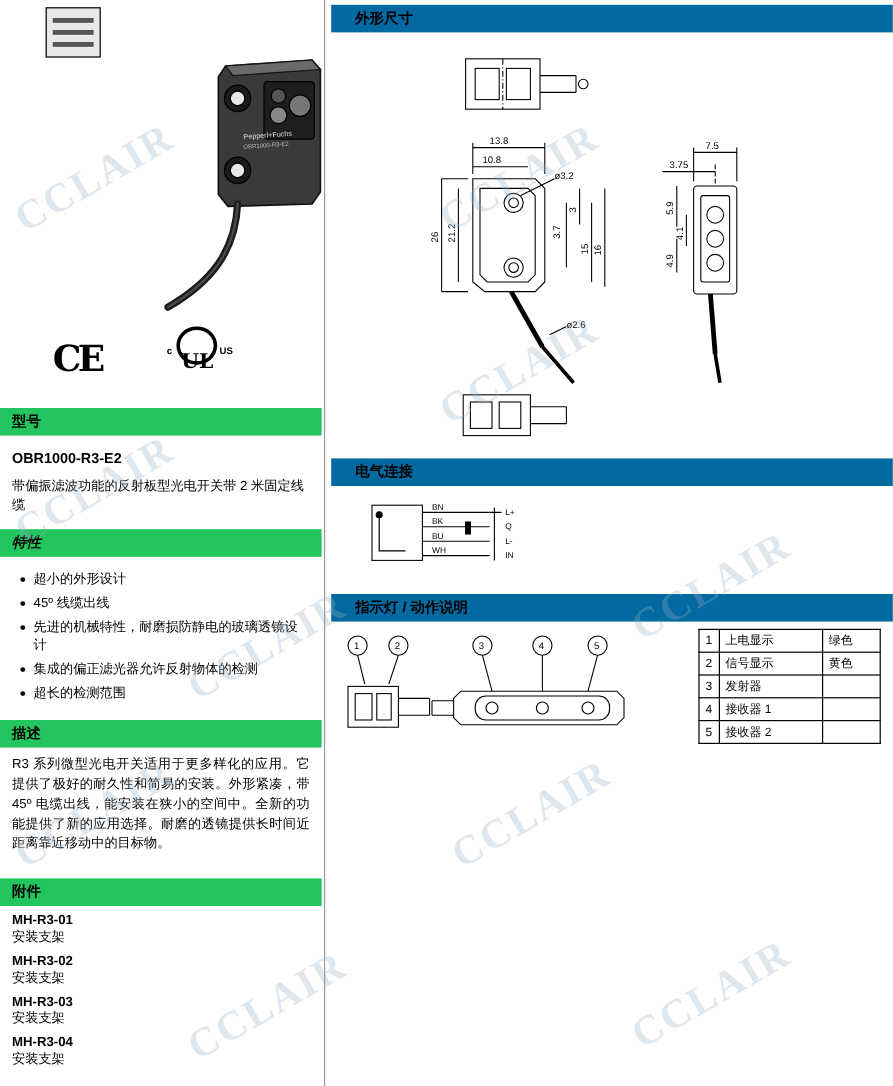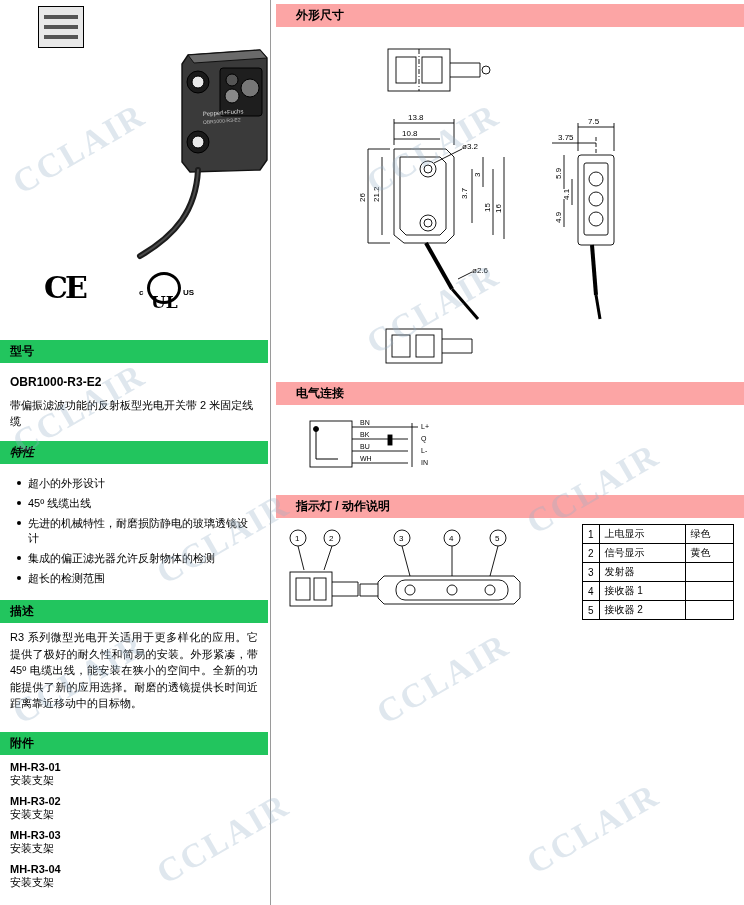--- a/index.html
+++ b/index.html
@@ -43,21 +43,21 @@
   
   .sec-head {
     background: #22c55e;
     color: #000;
     font-weight: bold;
     font-size: 12px;
     padding: 3px 8px 3px 10px;
     box-sizing: border-box;
   }
   .sec-head.right {
-    background: #fca5a5;
+    background: #0369a1;
     width: 100%;
     padding-left: 20px;
   }
   .sec-body {
     padding: 6px 10px 4px 10px;
     box-sizing: border-box;
   }
   .model-name {
     font-weight: bold;
     font-size: 12px;
@@ -113,21 +113,21 @@
     left: 5px;
     width: 34px; height: 4px;
     background: #555;
   }
   .logos {
     position: absolute;
     left: 44px; top: 270px;
     width: 180px; height: 44px;
   }
   .ce {
-    position: absolute; left: 0; top: 0;
+    position: absolute; left: 0; top: 12px;
     font-family: "DejaVu Serif", serif;
     font-size: 30px;
     letter-spacing: -3px;
     font-weight: bold;
   }
   .ul-mark {
     position: absolute; left: 95px; top: 2px;
     width: 56px; height: 34px;
   }
   .ul-mark .circ {

